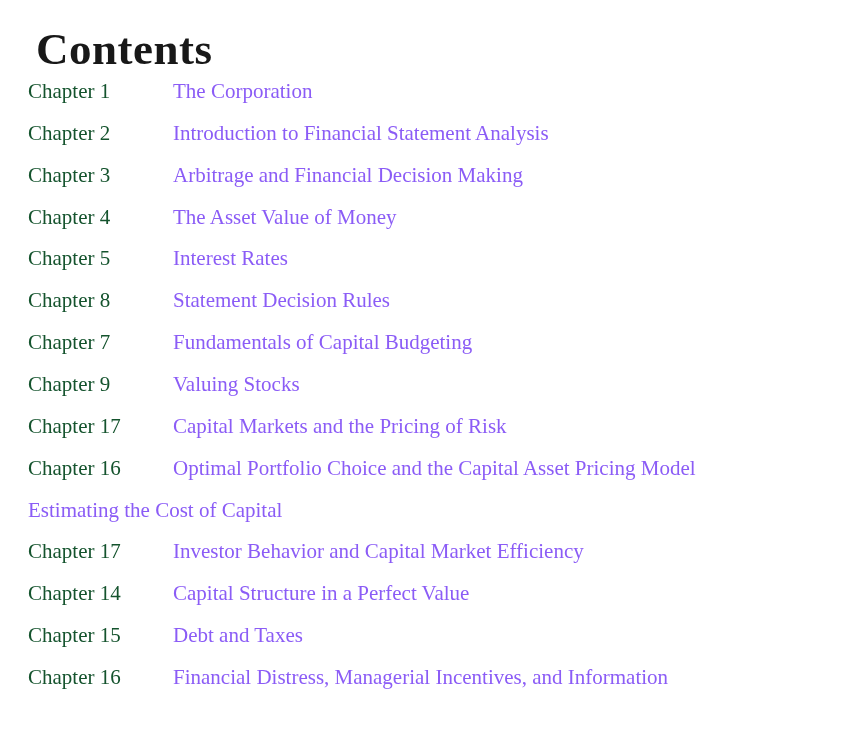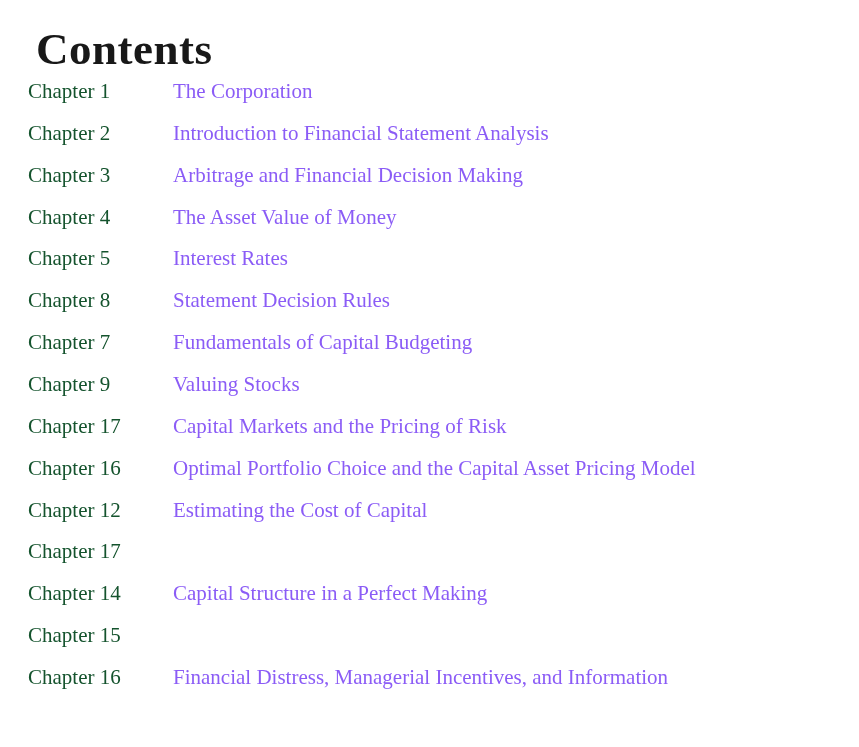--- a/index.html
+++ b/index.html
@@ -100,31 +100,32 @@
       </div>
       <div class="toc-row">
         <span class="chapter-label">Chapter 17</span>
         <span class="chapter-title">Capital Markets and the Pricing of Risk</span>
       </div>
       <div class="toc-row">
         <span class="chapter-label">Chapter 16</span>
         <span class="chapter-title">Optimal Portfolio Choice and the Capital Asset Pricing Model</span>
       </div>
       <div class="toc-row">
-        <span class="chapter-label">Chapter 12</span>
         <span class="chapter-title">Estimating the Cost of Capital</span>
       </div>
       <div class="toc-row">
         <span class="chapter-label">Chapter 17</span>
+        <span class="chapter-title">Investor Behavior and Capital Market Efficiency</span>
       </div>
       <div class="toc-row">
         <span class="chapter-label">Chapter 14</span>
-        <span class="chapter-title">Capital Structure in a Perfect Making</span>
+        <span class="chapter-title">Capital Structure in a Perfect Value</span>
       </div>
       <div class="toc-row">
         <span class="chapter-label">Chapter 15</span>
+        <span class="chapter-title">Debt and Taxes</span>
       </div>
       <div class="toc-row">
         <span class="chapter-label">Chapter 16</span>
         <span class="chapter-title">Financial Distress, Managerial Incentives, and Information</span>
       </div>
     </div>
 </div>
 
 </body></html>

